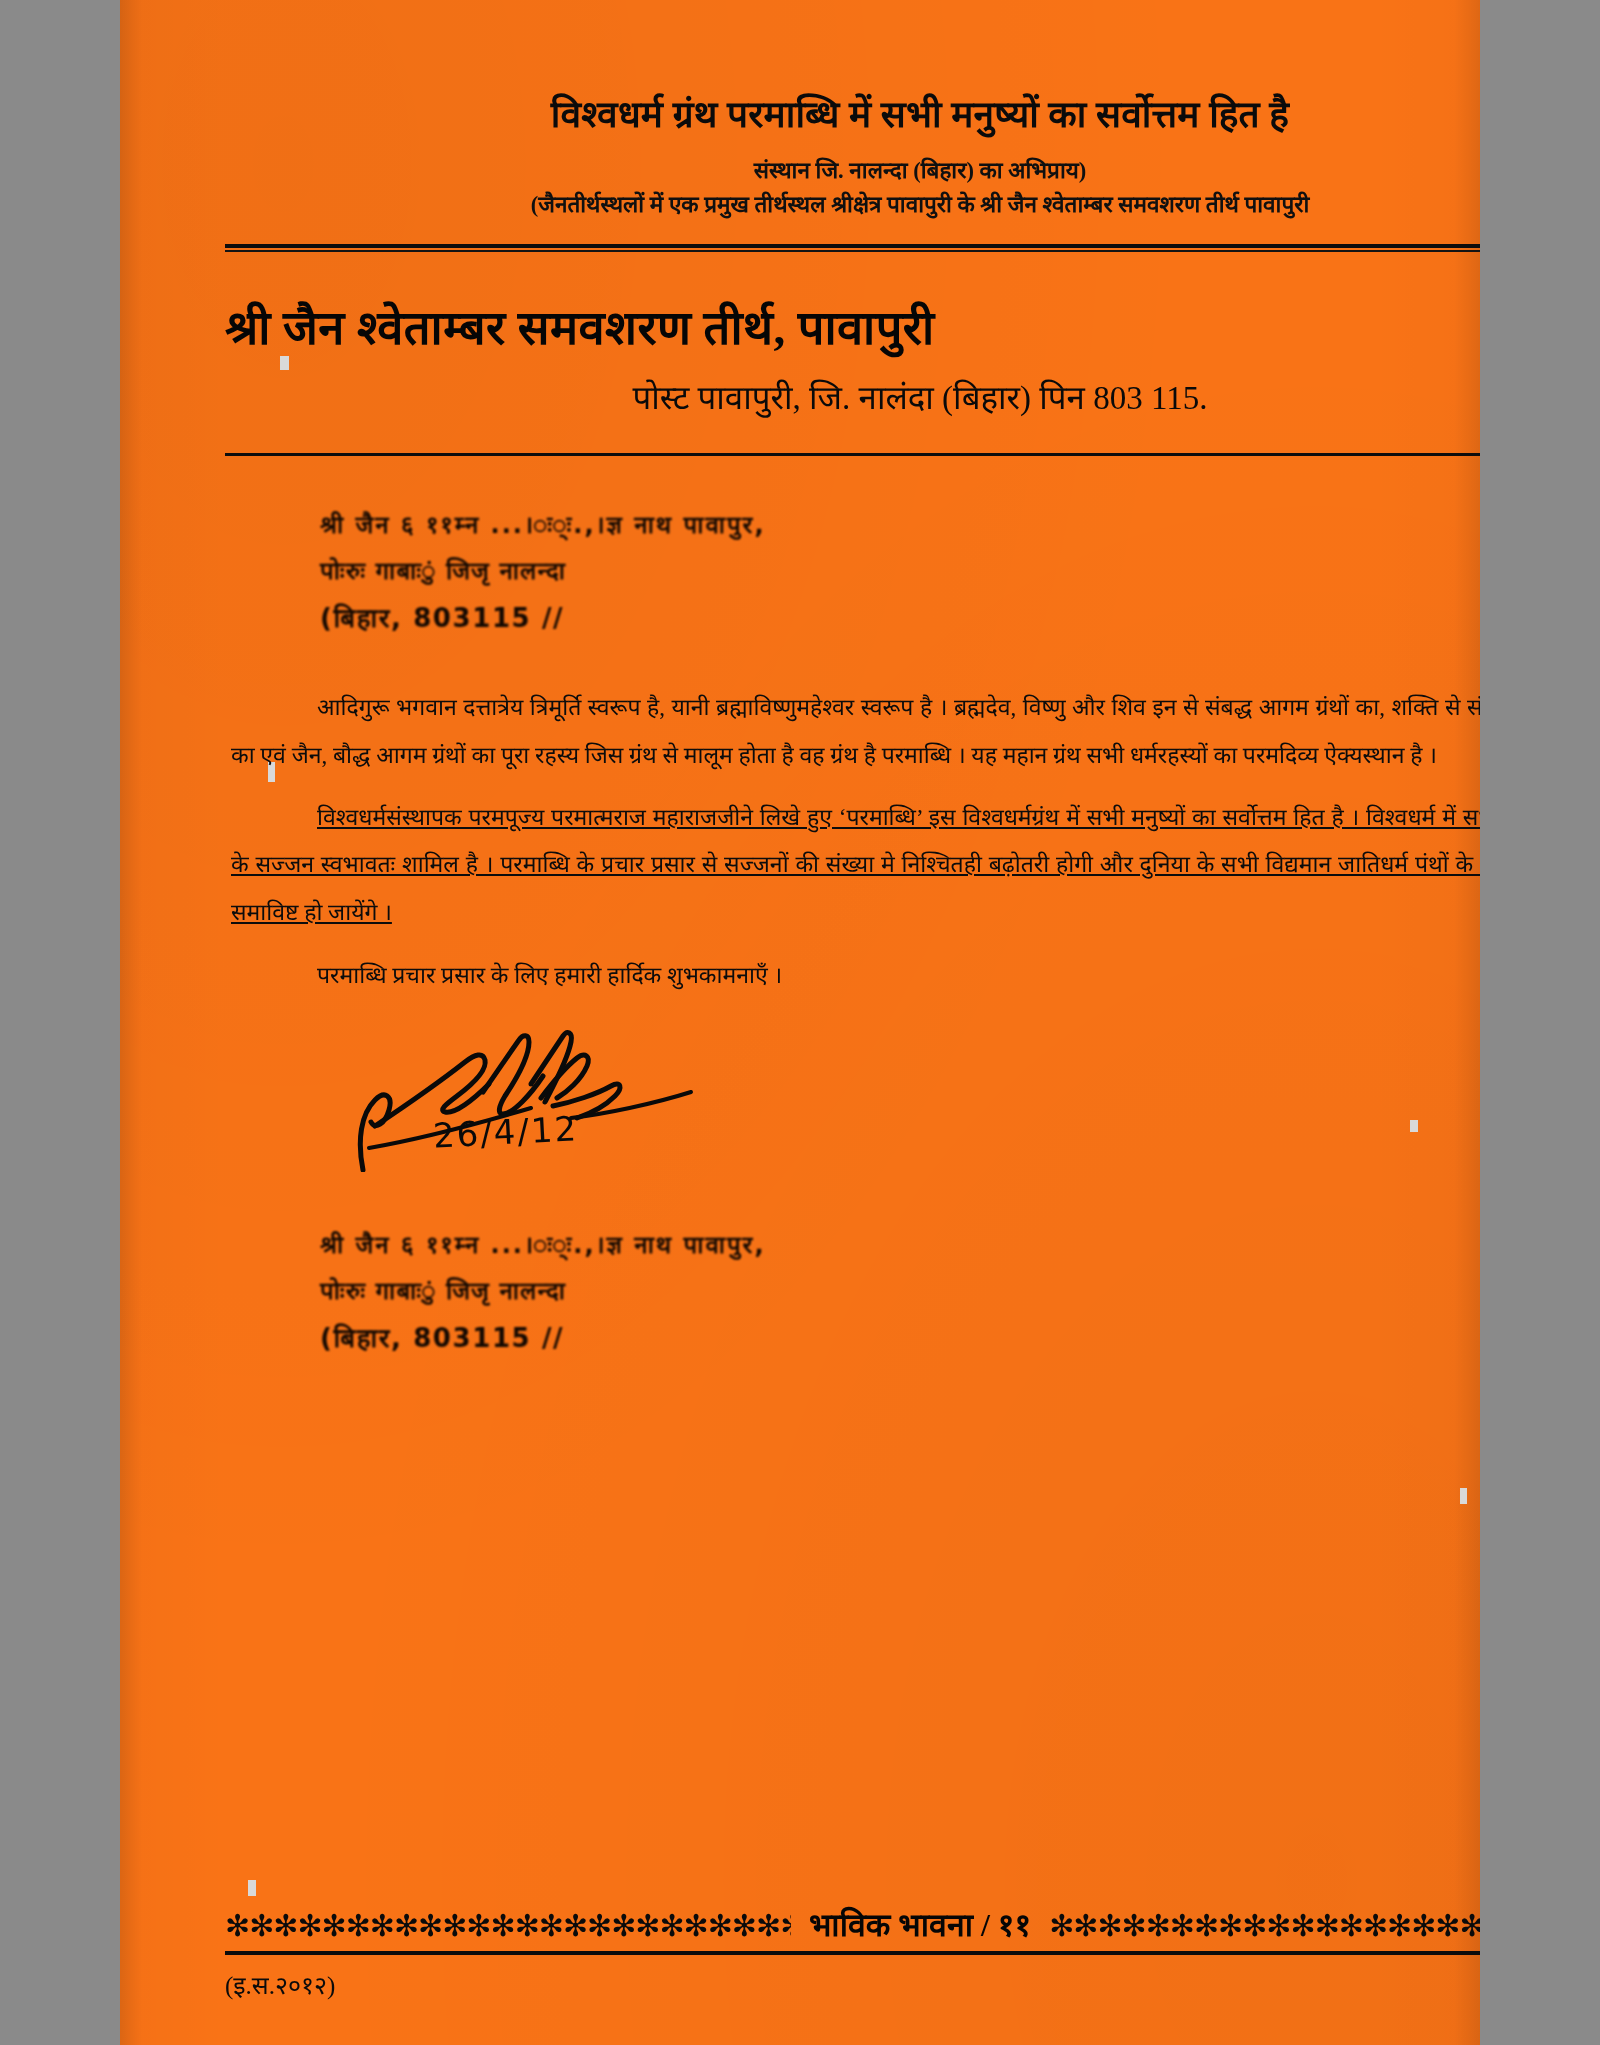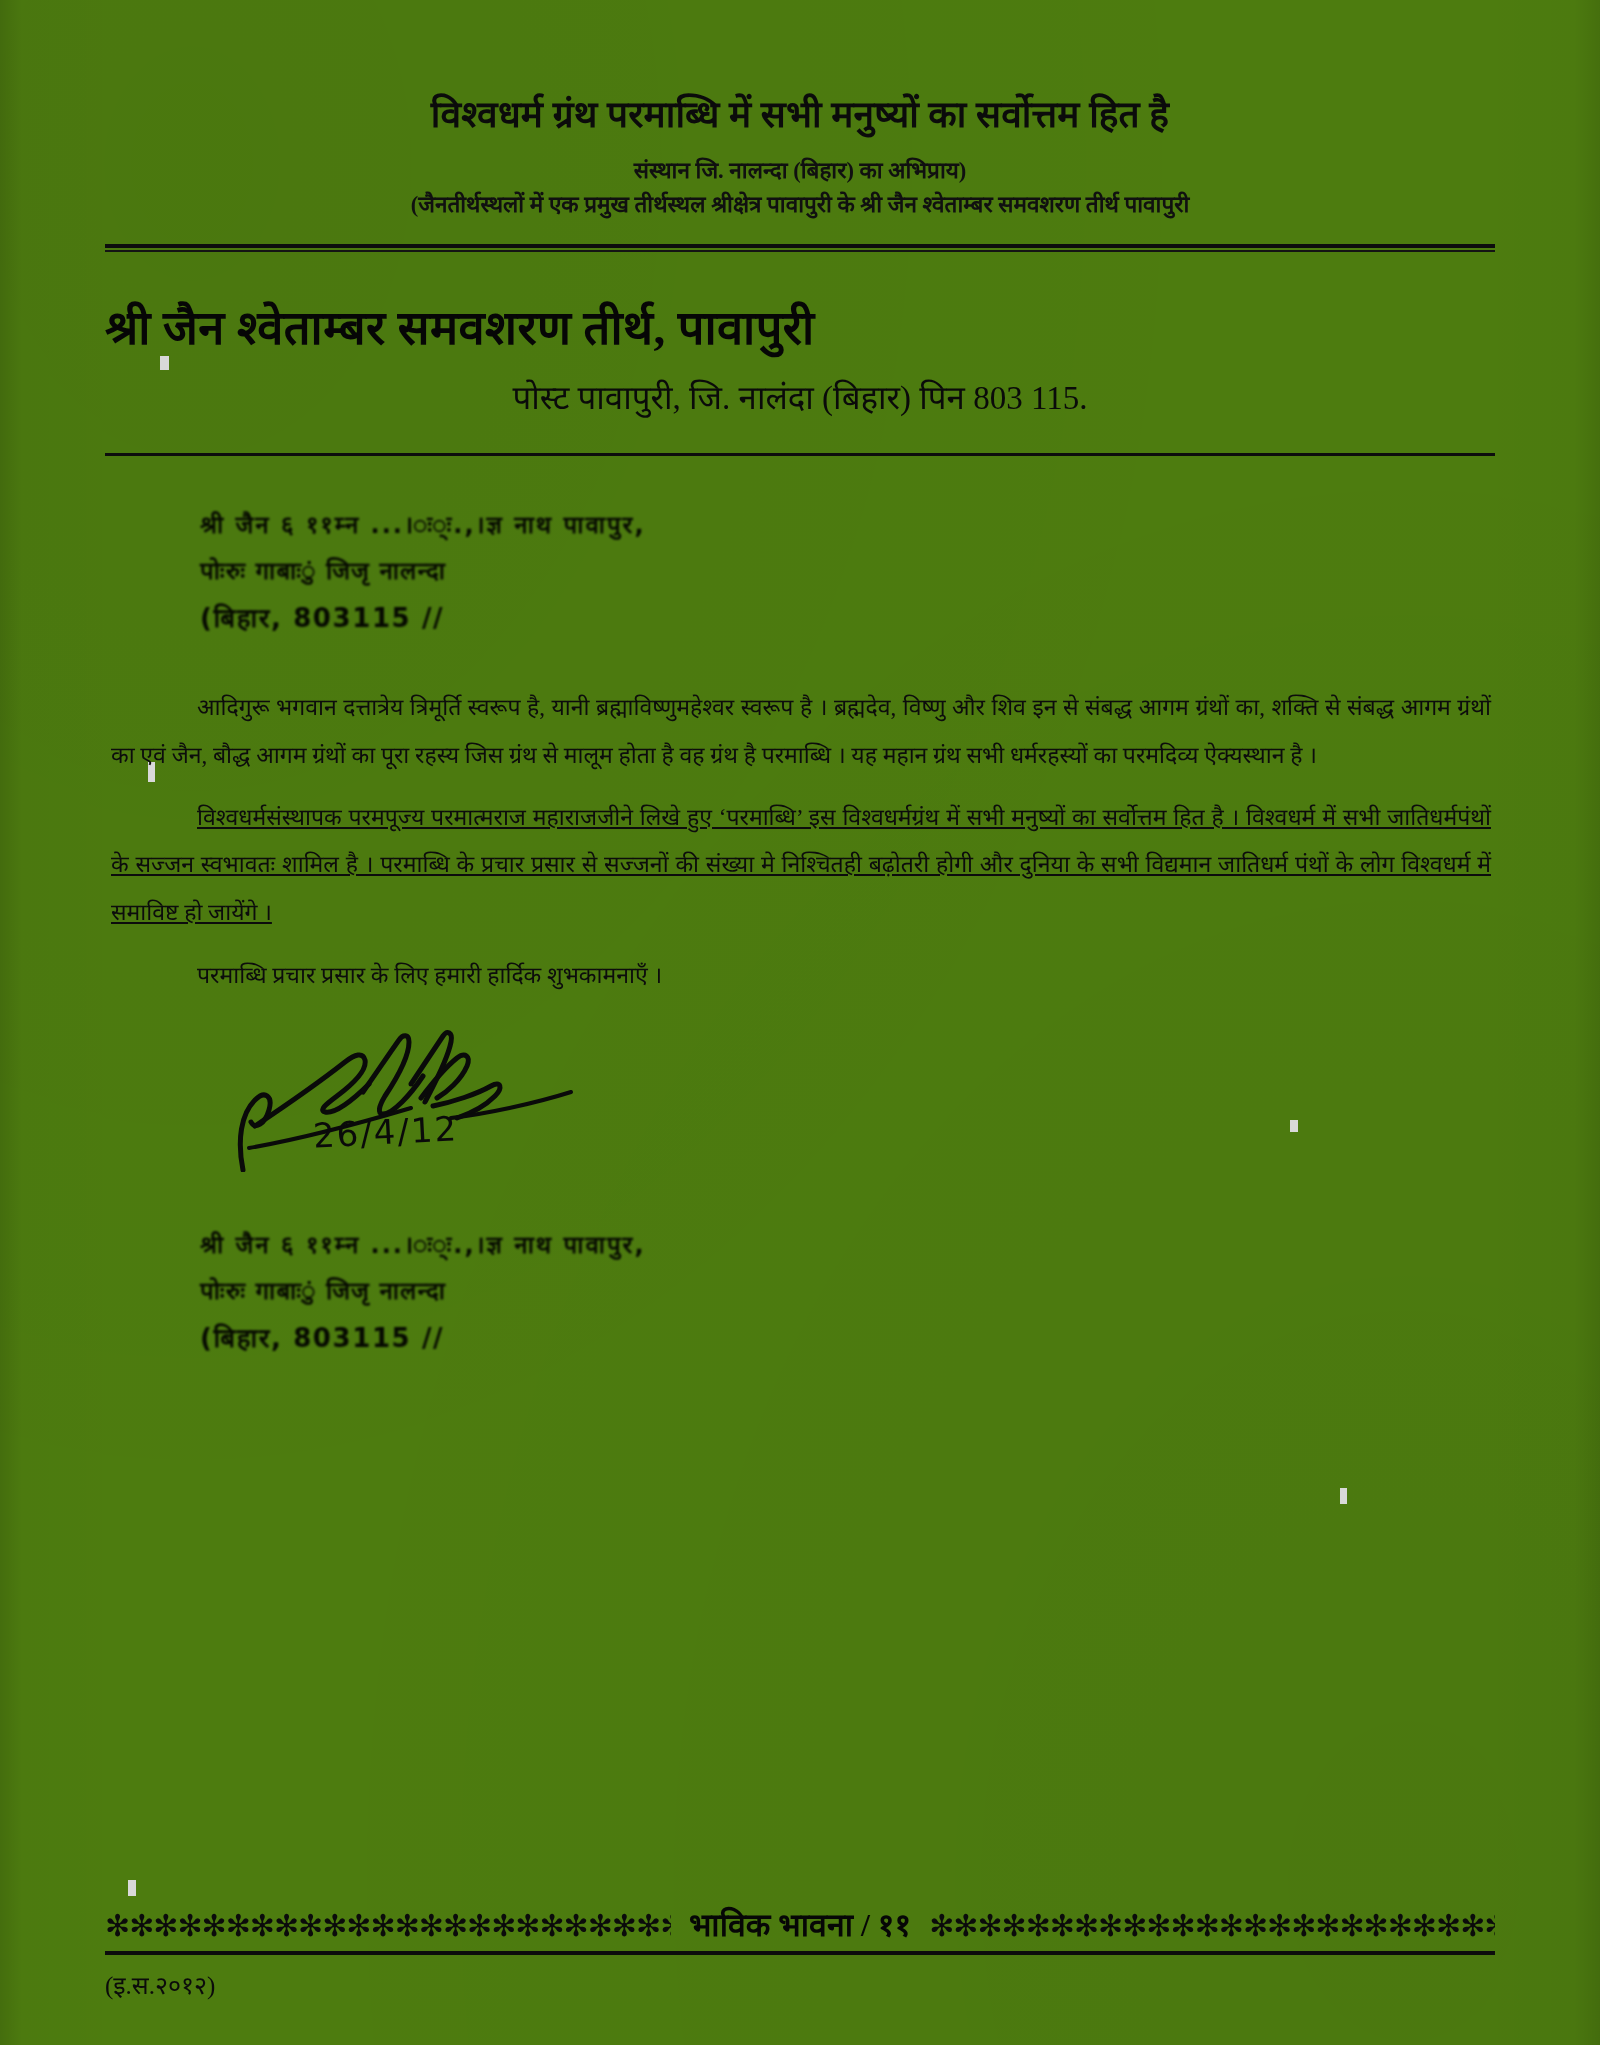--- a/index.html
+++ b/index.html
@@ -1,23 +1,23 @@
 <!DOCTYPE html>
 <html><head>
 <meta charset="utf-8">
 <style>
   html, body { margin:0; padding:0; background:#8a8a8a; }
   body { font-family:"Liberation Serif", serif; }
 
   .page {
     position:relative;
-    width:1600px;
+    width:1360px;
     height:2045px;
     margin:0 auto;
-    background:#4d7c0f;
+    background:#f97316;
     overflow:hidden;
   }
 
   
   .paper-tint {
     position:absolute; inset:0;
     background:
       radial-gradient(ellipse at 12% 8%, rgba(0,0,0,0.035), rgba(0,0,0,0) 55%),
       radial-gradient(ellipse at 88% 92%, rgba(0,0,0,0.03), rgba(0,0,0,0) 60%),
       linear-gradient(90deg, rgba(0,0,0,0.02), rgba(0,0,0,0) 8%, rgba(0,0,0,0) 92%, rgba(0,0,0,0.02));

